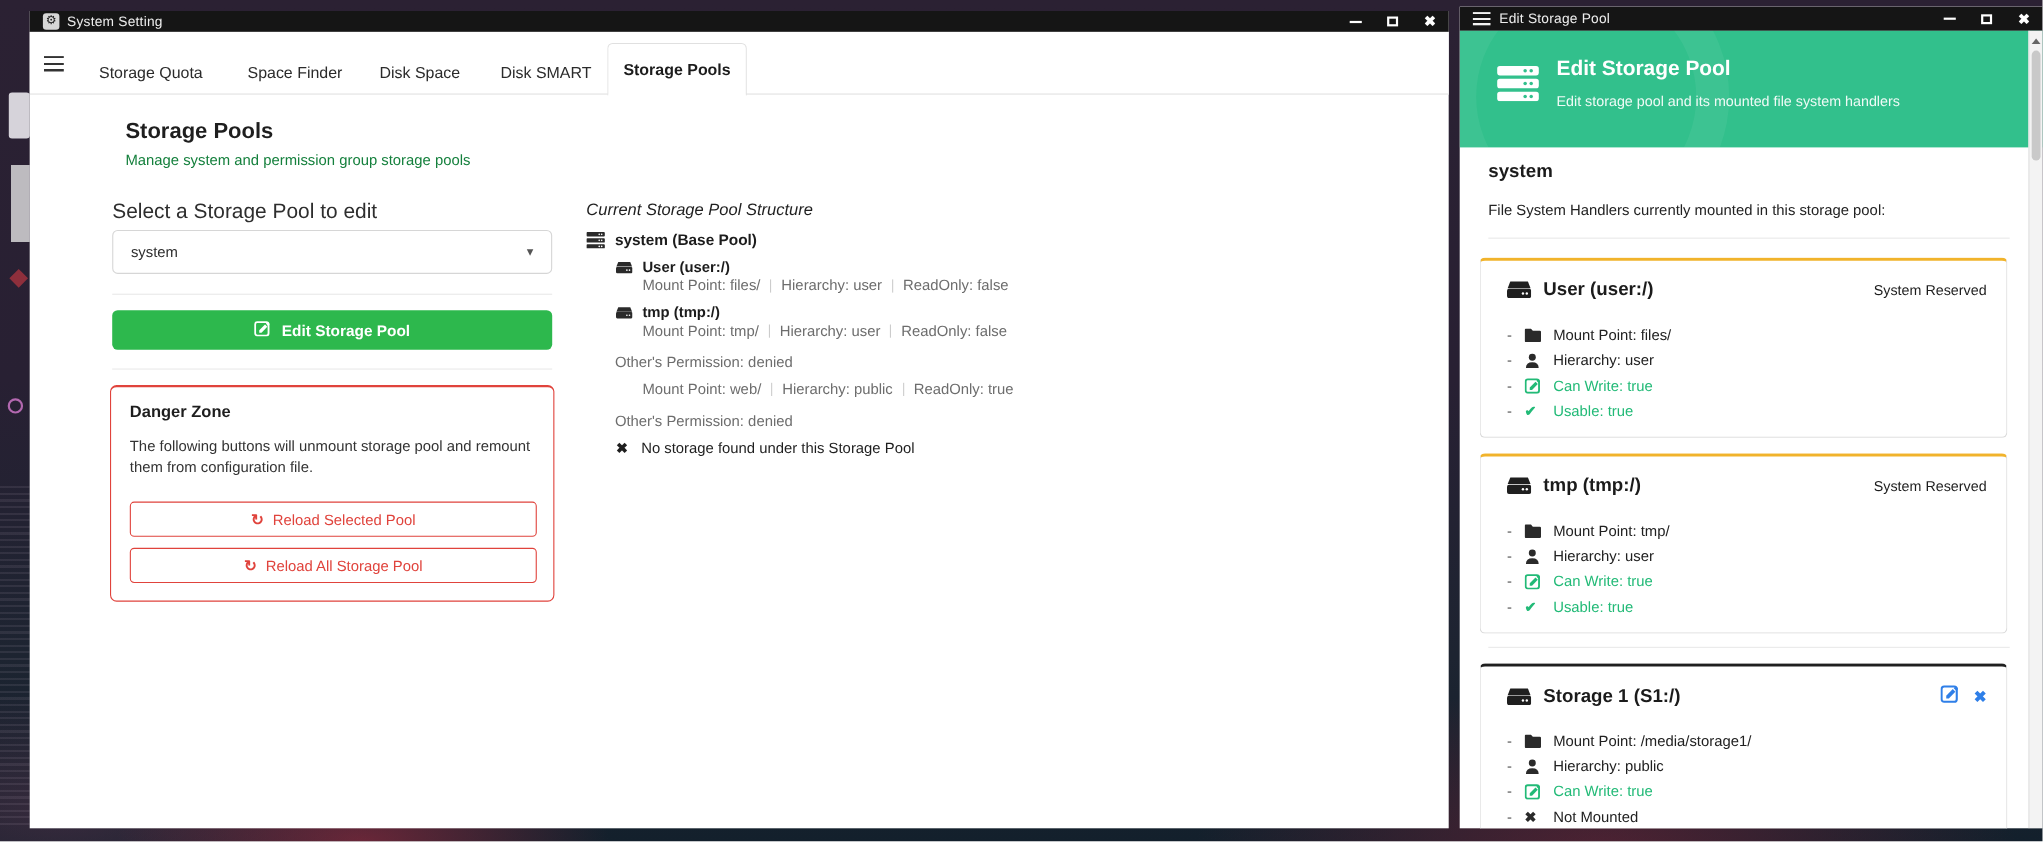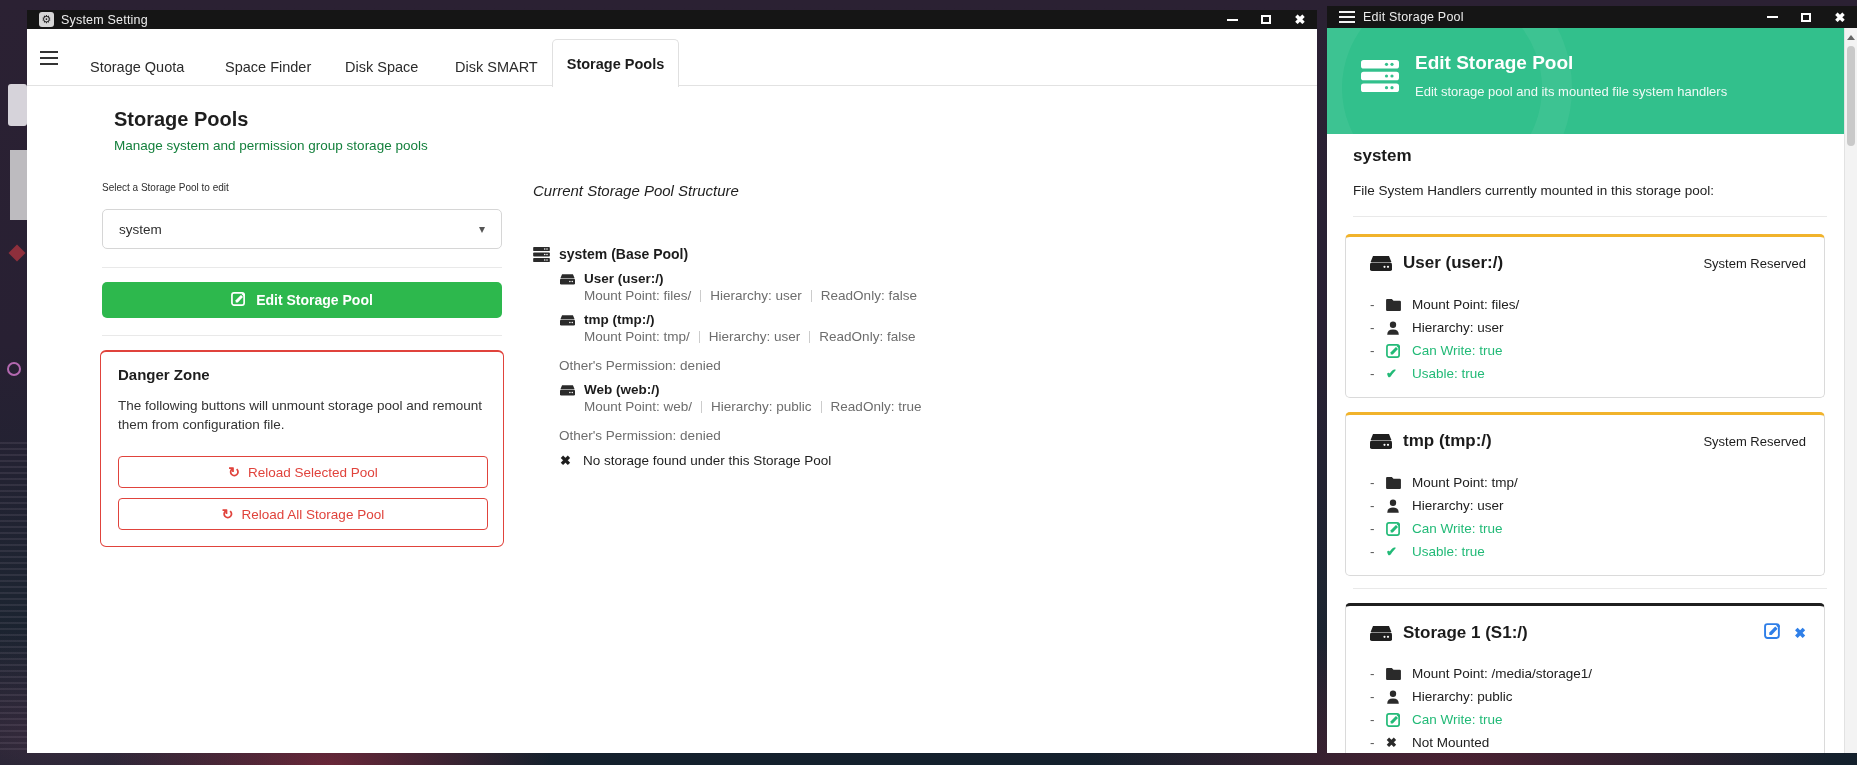--- a/index.html
+++ b/index.html
@@ -49,21 +49,21 @@
   .tabbar .hamburger { position:absolute; left:13px; top:22px; }
   .tab { position:absolute; top:30px; font-size:14.5px; color:#2b2b2b; white-space:nowrap; cursor:default; }
   .tab-active-box { position:absolute; left:525px; top:10px; width:127px; height:48px; background:#fff;
     border:1px solid #e0e0e0; border-bottom:none; border-radius:5px 5px 0 0; z-index:2;
     display:flex; align-items:center; justify-content:center; font-size:14.5px; font-weight:bold; color:#1c1c1c; }
   .tab-active-box::after { content:""; position:absolute; left:0; right:0; bottom:-2px; height:3px; background:#fff; }
 
   .page-title { position:absolute; left:87px; top:98px; font-size:20px; font-weight:bold; color:#1e1e1e; }
   .page-sub { position:absolute; left:87px; top:128px; font-size:13.5px; color:#15803d; }
 
-  .sel-label { position:absolute; left:75px; top:172px; font-size:10px; color:#2e2e2e; }
+  .sel-label { position:absolute; left:75px; top:172px; font-size:19px; color:#2e2e2e; }
   .pool-select { position:absolute; left:75px; top:199px; width:400px; height:40px; border:1px solid #d6d6d6; border-radius:5px;
     display:flex; align-items:center; font-size:13.5px; color:#2e2e2e; padding:0 16px; cursor:default; }
   .pool-select .caret { margin-left:auto; color:#555; font-size:12px; }
 
   .hr1 { left:75px; width:400px; top:257px; }
   .hr2 { left:75px; width:400px; top:325px; }
 
   .btn-edit { position:absolute; left:75px; top:272px; width:400px; height:36px; background:#2db84d; border:none; border-radius:5px;
     color:#fff; font-size:14px; font-weight:bold; display:flex; align-items:center; justify-content:center; gap:10px; cursor:pointer;
     font-family:"Liberation Sans", sans-serif; }
@@ -74,21 +74,21 @@
   .btn-danger { position:absolute; left:17px; width:370px; height:32px; background:#fff; border:1px solid #e0433c; border-radius:4px;
     color:#e0433c; font-size:13.5px; display:flex; align-items:center; justify-content:center; gap:8px; cursor:pointer;
     font-family:"Liberation Sans", sans-serif; }
   .btn-danger .rf { font-size:14px; font-weight:bold; }
   .btn-danger.b1 { top:104px; }
   .btn-danger.b2 { top:146px; }
 
   
   .tree-label { position:absolute; left:506px; top:172px; font-size:15px; color:#1f1f1f;font-style:italic; }
   .tree { position:absolute; left:506px; top:199px; width:600px; }
-  .pool-head { display:flex; align-items:center; gap:9px; height:18px;margin-top:36px; }
+  .pool-head { display:flex; align-items:center; gap:9px; height:18px; }
   .pool-head .nm { font-size:14px; font-weight:bold; color:#1c1c1c; }
   .pool-perm { margin-left:26px; font-size:13.5px; color:#6d6d6d; line-height:17px; }
   .tchild { margin-left:27px; margin-top:7px; }
   .tchild-head { display:flex; align-items:center; gap:9px; height:17px; }
   .tchild-head .nm { font-size:13.5px; font-weight:bold; color:#1c1c1c; }
   .tchild-meta { margin-left:24px; display:flex; align-items:center; font-size:13.5px; color:#6d6d6d; line-height:17px; }
   .sep { width:1px; height:12px; background:#ccc; margin:0 9px; }
   .tree .pool { margin-bottom:12px; }
   .empty-row { margin-left:27px; margin-top:9px; display:flex; align-items:center; gap:12px; font-size:13.5px; color:#1e1e1e; }
   .empty-row .x { font-weight:bold; font-size:13px; color:#1e1e1e; }
@@ -277,31 +277,20 @@
             <span class="sep"></span>
             <span>ReadOnly: false</span>
           </div>
         </div>
       </div>
 
       <div class="pool">
         <div class="pool-perm">Other's Permission: denied</div>
 
         <div class="tchild">
-          <div class="tchild-head">
-            <span class="ticon">
-                <svg width="15" height="12" viewBox="0 0 22 16">
-                  <path fill="#2a2a2a" d="M3 1 h16 l2.4 6 H.6 Z"></path>
-                  <rect fill="#2a2a2a" y="7.6" width="22" height="8.4" rx="1.8"></rect>
-                  <circle cx="18" cy="11.8" r="1.1" fill="#fff"></circle>
-                  <circle cx="14.5" cy="11.8" r="1.1" fill="#fff"></circle>
-                </svg>
-              </span>
-            <span class="nm">Web (web:/)</span>
-          </div>
           <div class="tchild-meta">
             <span>Mount Point: web/</span>
             <span class="sep"></span>
             <span>Hierarchy: public</span>
             <span class="sep"></span>
             <span>ReadOnly: true</span>
           </div>
         </div>
       </div>
 

